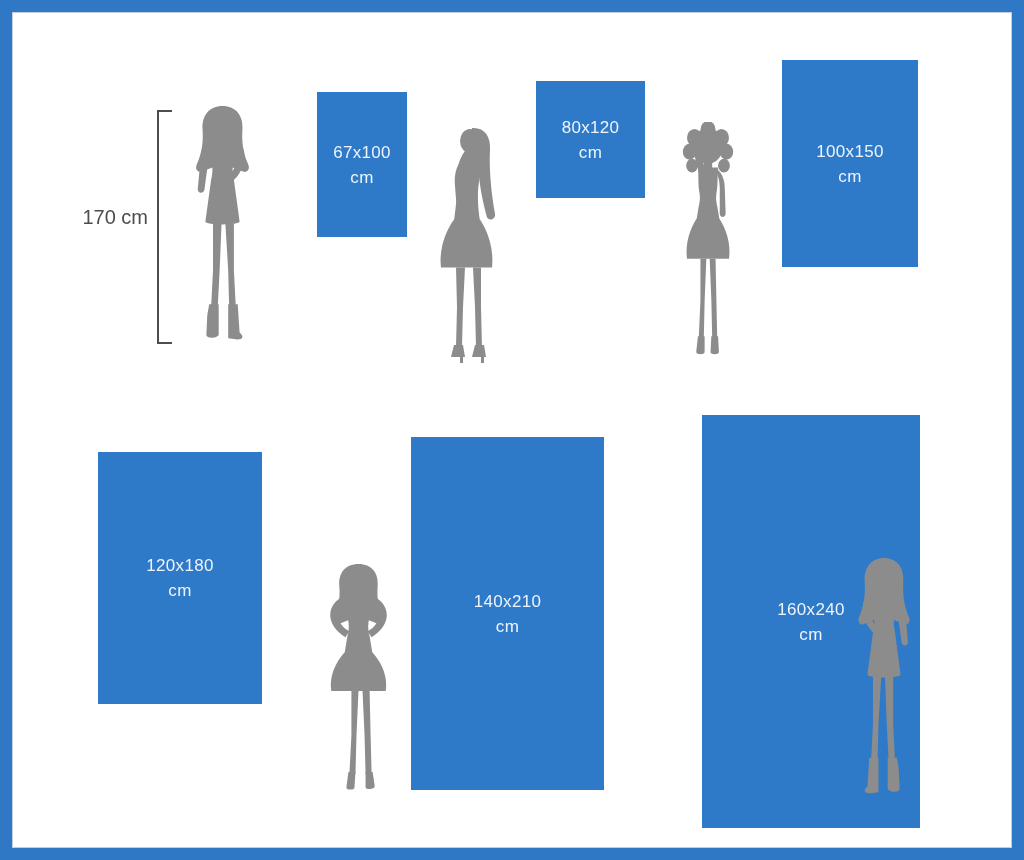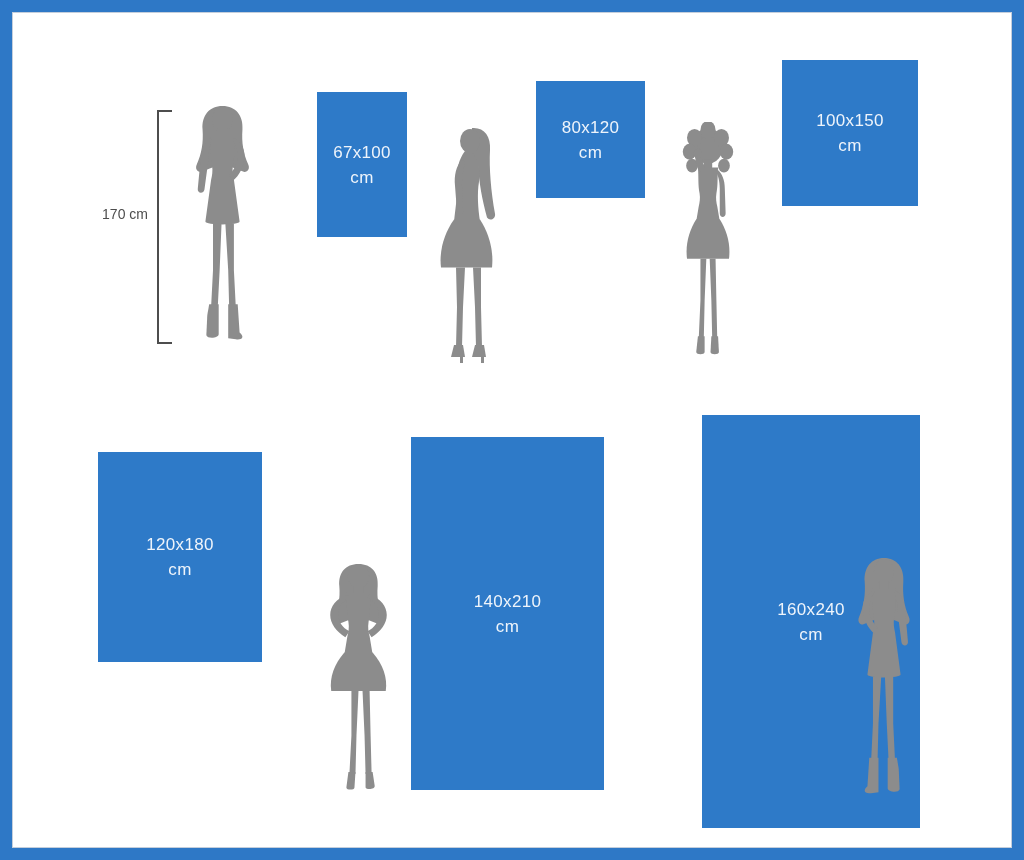--- a/index.html
+++ b/index.html
@@ -36,21 +36,21 @@
   }
   .bracket::before,.bracket::after{
     content:"";position:absolute;left:0;width:13px;height:2px;
     background:var(--measure-gray);
   }
   .bracket::before{top:0;}
   .bracket::after{bottom:0;}
   .measure-label{
     position:absolute;
     color:var(--measure-gray);
-    font-size:14px;
+    font-size:20px;
     text-align:right;
   }
 </style>
 </head>
 <body>
 
 <div class="canvas">
 
   <div class="bracket" style="left:145px;top:98px;height:234px"></div>
   <div class="measure-label" style="left:58px;top:194px;width:78px">170 cm</div>
@@ -116,28 +116,28 @@
       <circle cx="38" cy="32" r="5"></circle>
       <path d="M61 48 C67 52 70 59 70 67 L71 92 C71 97 64 97 64 92 L64 67 C64 60 62 53 59 50 Z"></path>
       <path d="M36 98 C27 110 23 124 25 138 L75 138 C77 124 73 110 64 98 Z"></path>
       <path d="M41 138 L48 138 L46 180 L45 218 L39 218 L41 180 Z"></path>
       <path d="M52 138 L59 138 L60 180 L61 218 L55 218 L54 180 Z"></path>
       <path d="M38 216 L46 216 L46 232 C46 235 36 235 36 232 Z"></path>
       <path d="M54 216 L62 216 L63 232 C63 235 53 235 53 232 Z"></path>
     </g>
   </svg>
 
-  <div class="size-rect" style="left:770px;top:48px;width:136px;height:146px">
+  <div class="size-rect" style="left:770px;top:48px;width:136px;height:207px">
     <div class="size-label">
       <div>100x150</div>
       <div>cm</div>
     </div>
   </div>
 
-  <div class="size-rect" style="left:86px;top:440px;width:164px;height:210px">
+  <div class="size-rect" style="left:86px;top:440px;width:164px;height:252px">
     <div class="size-label">
       <div>120x180</div>
       <div>cm</div>
     </div>
   </div>
 
   <div class="size-rect" style="left:399px;top:425px;width:193px;height:353px">
     <div class="size-label">
       <div>140x210</div>
       <div>cm</div>

